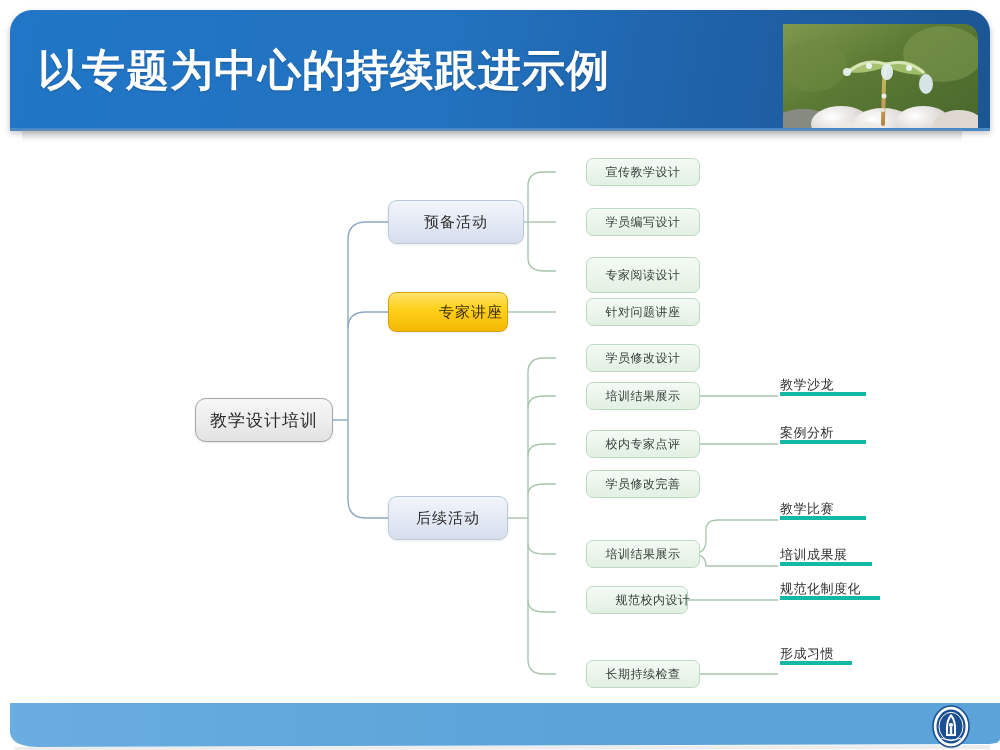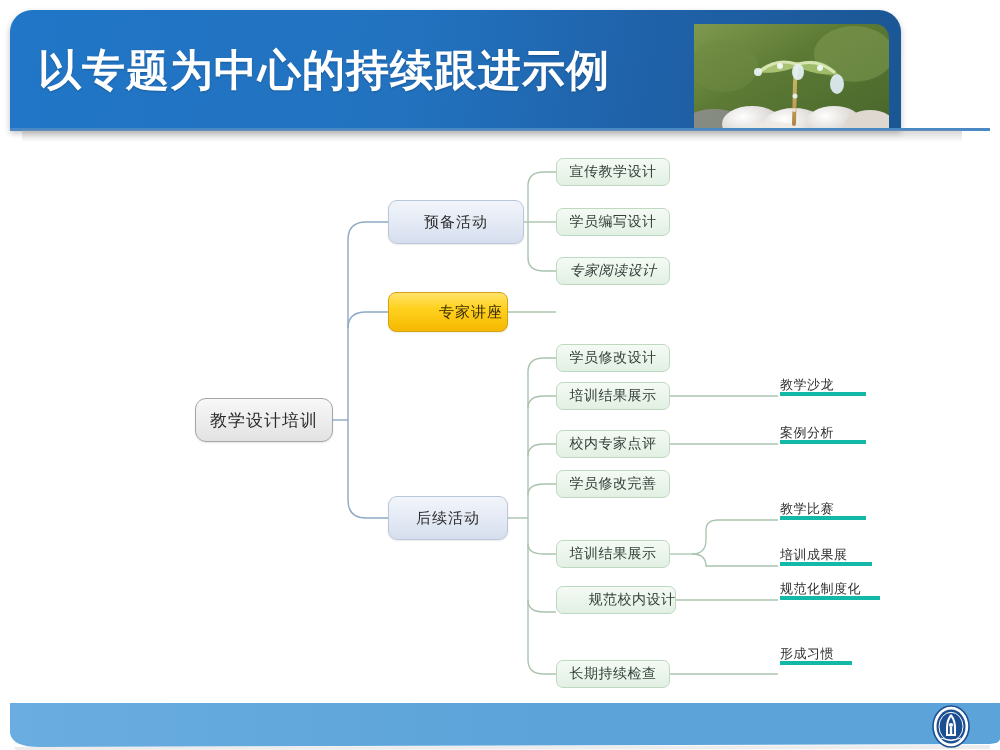--- a/index.html
+++ b/index.html
@@ -3,21 +3,21 @@
 <meta charset="utf-8">
 <style>
   html,body{margin:0;padding:0;}
   body{
     width:1000px;height:750px;position:relative;overflow:hidden;
     background:#ffffff;
     font-family:"Liberation Sans","DejaVu Sans",sans-serif;
   }
   
   #banner{
-    position:absolute;left:10px;top:10px;width:891px;height:120px;
+    position:absolute;left:10px;top:10px;width:980px;height:120px;
     border-radius:22px 22px 0 0;
     background:linear-gradient(100deg,#2176c7 0%,#2272bf 45%,#1f61a8 72%,#1b5694 100%);
     box-shadow:0 3px 6px rgba(0,0,0,.25);
     overflow:hidden;
   }
   #banner-title{
     position:absolute;left:28px;top:32px;
     font-size:43px;font-weight:bold;color:#ffffff;
     letter-spacing:1px;white-space:nowrap;
     text-shadow:0 1px 2px rgba(0,0,0,.22);
@@ -67,21 +67,21 @@
     box-shadow:0 1px 2px rgba(0,0,0,.08);
   }
   .node-l2.accent{
     border:1px solid #d6a316;border-radius:8px;
     background:linear-gradient(180deg,#ffe26a 0%,#ffd21f 40%,#f5b800 100%);
     color:#3a2c00;
   }
   .node-l3{
     border:1px solid #bed9c2;border-radius:7px;
     background:linear-gradient(180deg,#f4faf4 0%,#eaf4ea 60%,#e2f0e3 100%);
-    font-size:14px;letter-spacing:.5px;color:#33403a;
+    font-size:12px;letter-spacing:.5px;color:#33403a;margin-left:30px;
   }
   .node-l4{
     font-size:13px;color:#2f2f2f;letter-spacing:.5px;
     border-bottom:4px solid #14b8a6;
     justify-content:flex-start;padding-bottom:1px;
   }
 </style>
 </head>
 <body>
 
@@ -206,41 +206,44 @@
   <div class="node node-l2" style="left:388px;top:356px;width:120px;height:44px;">
     <span>后续活动</span>
   </div>
 
   <div class="node node-l3" style="left:556px;top:18px;width:114px;height:28px;">
     <span>宣传教学设计</span>
   </div>
   <div class="node node-l3" style="left:556px;top:68px;width:114px;height:28px;">
     <span>学员编写设计</span>
   </div>
-  <div class="node node-l3" style="left:556px;top:117px;width:114px;height:28px;font-style:italic;">
+  <div class="node node-l3" style="left:556px;top:117px;width:114px;height:36px;">
     <span>专家阅读设计</span>
   </div>
 
+  <div class="node node-l3" style="left:556px;top:158px;width:114px;height:28px;">
+    <span>针对问题讲座</span>
+  </div>
 
   <div class="node node-l3" style="left:556px;top:204px;width:114px;height:28px;">
     <span>学员修改设计</span>
   </div>
   <div class="node node-l3" style="left:556px;top:242px;width:114px;height:28px;">
     <span>培训结果展示</span>
   </div>
   <div class="node node-l3" style="left:556px;top:290px;width:114px;height:28px;">
     <span>校内专家点评</span>
   </div>
   <div class="node node-l3" style="left:556px;top:330px;width:114px;height:28px;">
     <span>学员修改完善</span>
   </div>
   <div class="node node-l3" style="left:556px;top:400px;width:114px;height:28px;">
     <span>培训结果展示</span>
   </div>
-  <div class="node node-l3" style="left:556px;top:446px;width:120px;height:28px;padding-left:32px;">
+  <div class="node node-l3" style="left:556px;top:446px;width:102px;height:28px;padding-left:32px;">
     <span>规范校内设计</span>
   </div>
   <div class="node node-l3" style="left:556px;top:520px;width:114px;height:28px;">
     <span>长期持续检查</span>
   </div>
 
   <div class="node node-l4" style="left:780px;top:238px;width:86px;height:18px;">
     <span>教学沙龙</span>
   </div>
   <div class="node node-l4" style="left:780px;top:286px;width:86px;height:18px;">

